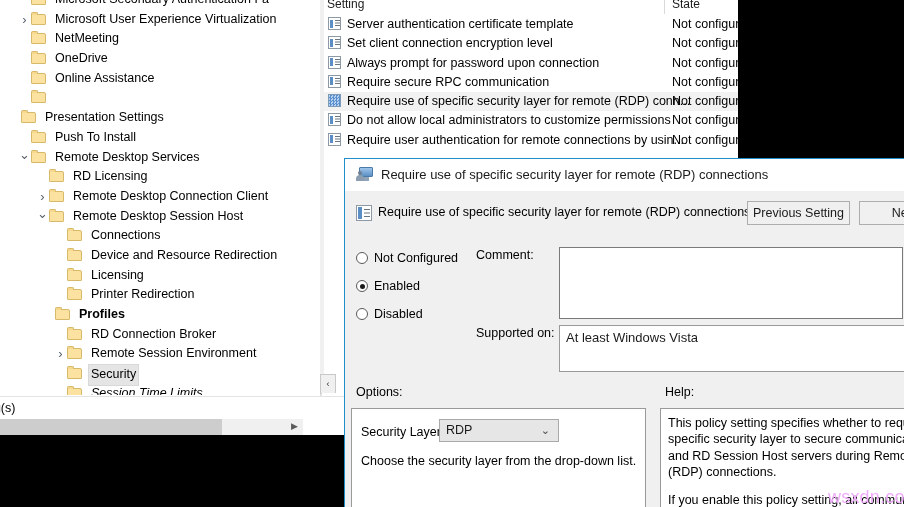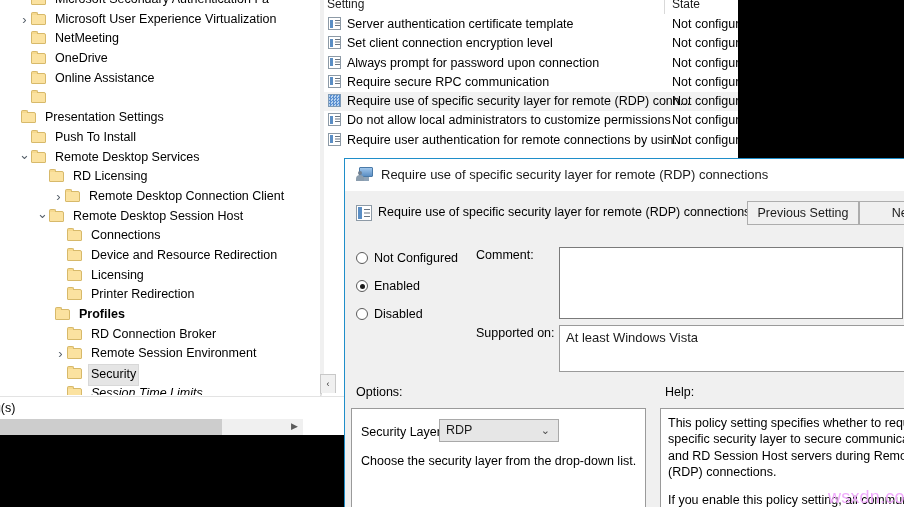--- a/index.html
+++ b/index.html
@@ -379,21 +379,21 @@
     top: 10px;
     height: 24px;
     background: #f0f0f0;
     border: 1px solid #adadad;
     box-sizing: border-box;
     font-size: 12.5px;
     line-height: 22px;
     text-align: center;
     color: #1b1b1b;
   }
-  #btn-previous-setting { left: 402px; width: 112px; }
+  #btn-previous-setting { left: 402px; width: 103px; }
   #btn-next-setting     { left: 514px; width: 103px; }
 
   
   #dialog-body-top {
     position: absolute;
     left: 0; top: 80px;
     width: 100%;
     height: 138px;
     background: #f0f0f0;
   }
@@ -543,21 +543,21 @@
         <div class="tree-row" style="padding-left: 18px;"><span class="tw "></span><span class="folder-icon"></span><span class="tree-label">Microsoft Secondary Authentication Fa</span></div>
         <div class="tree-row" style="padding-left: 18px;"><span class="tw collapsed"></span><span class="folder-icon"></span><span class="tree-label">Microsoft User Experience Virtualization</span></div>
         <div class="tree-row" style="padding-left: 18px;"><span class="tw "></span><span class="folder-icon"></span><span class="tree-label">NetMeeting</span></div>
         <div class="tree-row" style="padding-left: 18px;"><span class="tw "></span><span class="folder-icon"></span><span class="tree-label">OneDrive</span></div>
         <div class="tree-row" style="padding-left: 18px;"><span class="tw "></span><span class="folder-icon"></span><span class="tree-label">Online Assistance</span></div>
         <div class="tree-row" style="padding-left: 18px;"><span class="tw "></span><span class="folder-icon"></span></div>
         <div class="tree-row" style="padding-left: 8px;"><span class="tw "></span><span class="folder-icon"></span><span class="tree-label">Presentation Settings</span></div>
         <div class="tree-row" style="padding-left: 18px;"><span class="tw "></span><span class="folder-icon"></span><span class="tree-label">Push To Install</span></div>
         <div class="tree-row" style="padding-left: 18px;"><span class="tw expanded"></span><span class="folder-icon"></span><span class="tree-label">Remote Desktop Services</span></div>
         <div class="tree-row" style="padding-left: 36px;"><span class="tw "></span><span class="folder-icon"></span><span class="tree-label">RD Licensing</span></div>
-        <div class="tree-row" style="padding-left: 52px;"><span class="tw collapsed"></span><span class="folder-icon"></span><span class="tree-label">Remote Desktop Connection Client</span></div>
+        <div class="tree-row" style="padding-left: 36px;"><span class="tw collapsed"></span><span class="folder-icon"></span><span class="tree-label">Remote Desktop Connection Client</span></div>
         <div class="tree-row" style="padding-left: 36px;"><span class="tw expanded"></span><span class="folder-icon"></span><span class="tree-label">Remote Desktop Session Host</span></div>
         <div class="tree-row" style="padding-left: 54px;"><span class="tw "></span><span class="folder-icon"></span><span class="tree-label">Connections</span></div>
         <div class="tree-row" style="padding-left: 54px;"><span class="tw "></span><span class="folder-icon"></span><span class="tree-label">Device and Resource Redirection</span></div>
         <div class="tree-row" style="padding-left: 54px;"><span class="tw "></span><span class="folder-icon"></span><span class="tree-label">Licensing</span></div>
         <div class="tree-row" style="padding-left: 54px;"><span class="tw "></span><span class="folder-icon"></span><span class="tree-label">Printer Redirection</span></div>
         <div class="tree-row" style="padding-left: 42px; font-weight: bold;"><span class="tw "></span><span class="folder-icon"></span><span class="tree-label">Profiles</span></div>
         <div class="tree-row" style="padding-left: 54px;"><span class="tw "></span><span class="folder-icon"></span><span class="tree-label">RD Connection Broker</span></div>
         <div class="tree-row" style="padding-left: 54px;"><span class="tw collapsed"></span><span class="folder-icon"></span><span class="tree-label">Remote Session Environment</span></div>
         <div class="tree-row selected" style="padding-left: 54px;"><span class="tw "></span><span class="folder-icon"></span><span class="tree-label">Security</span></div>
         <div class="tree-row" style="padding-left: 54px; font-style: italic;"><span class="tw "></span><span class="folder-icon"></span><span class="tree-label">Session Time Limits</span></div>

